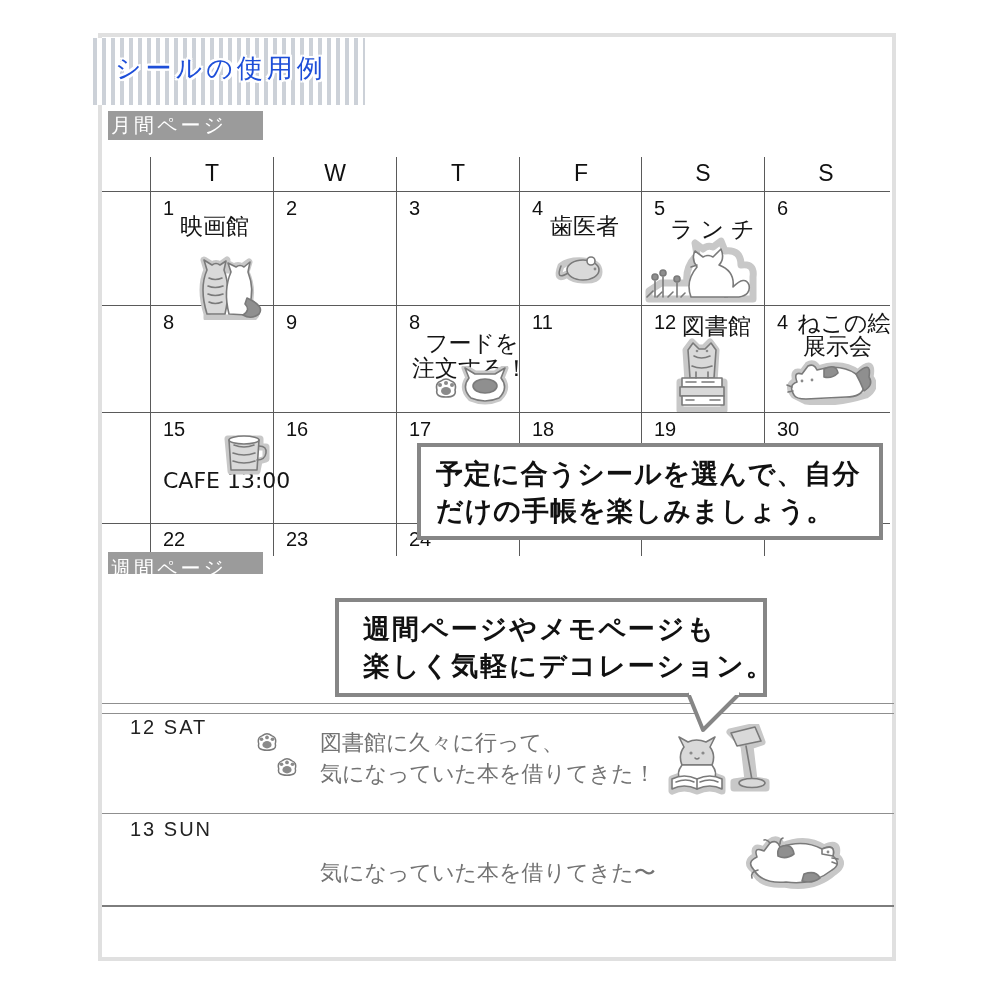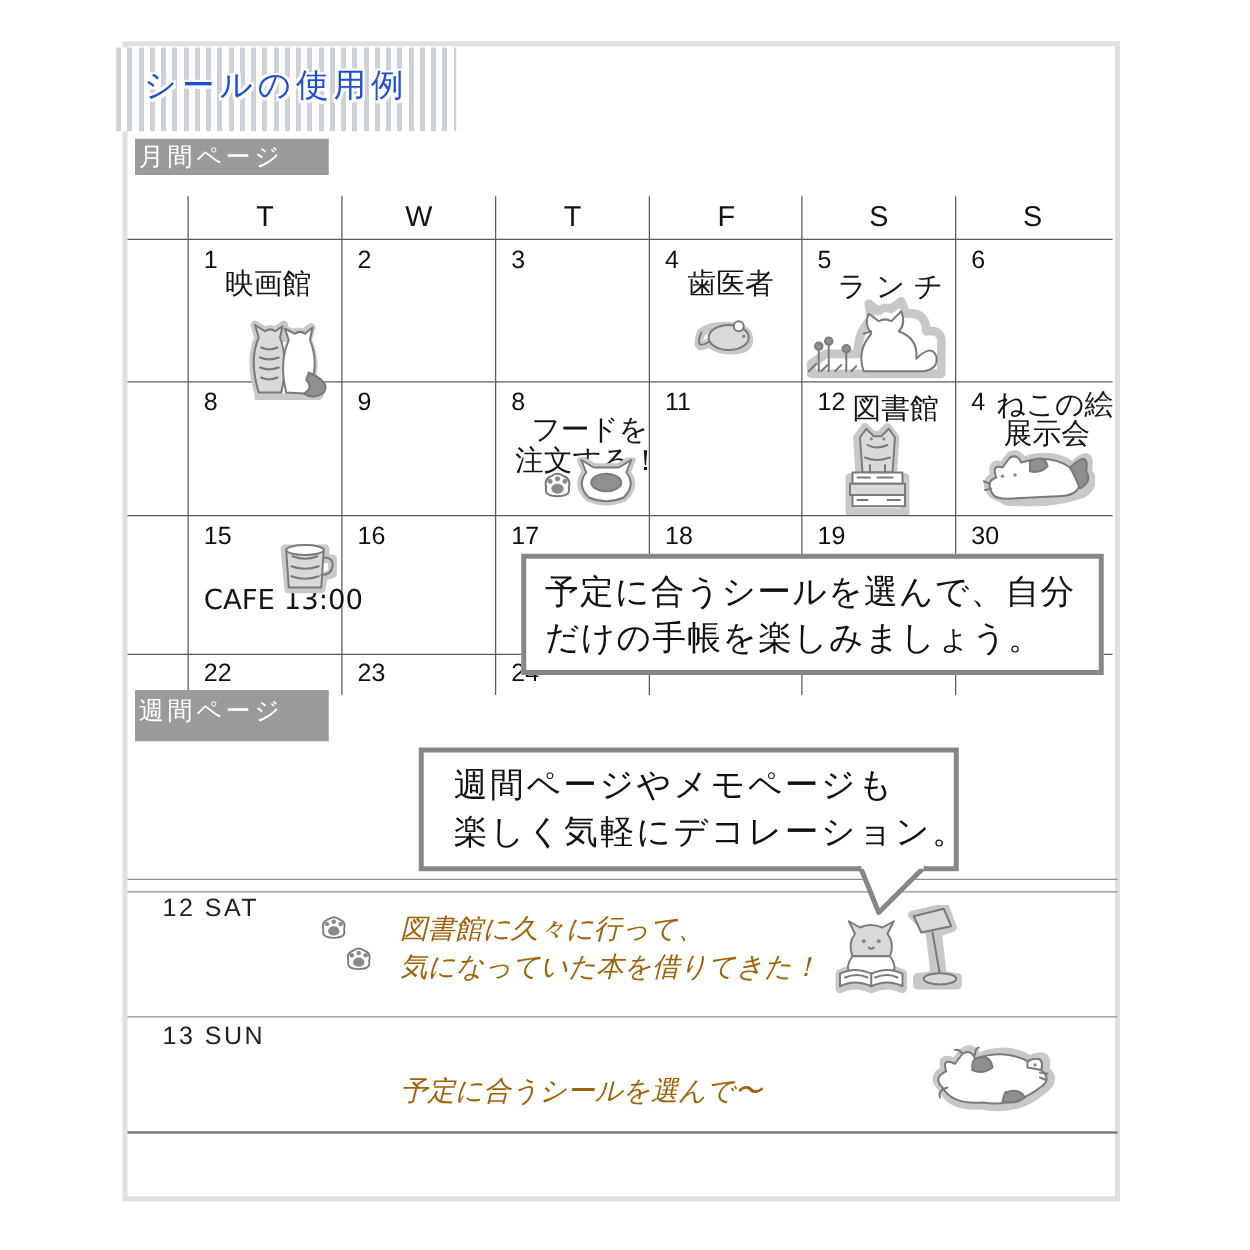--- a/index.html
+++ b/index.html
@@ -24,25 +24,25 @@
 
   
   .vline{position:absolute;width:1px;background:#5a5a5a;}
   .hline{position:absolute;height:1px;background:#5a5a5a;}
   .wline{position:absolute;height:1px;background:#8f8f8f;}
 
   .dow{position:absolute;top:160px;width:122px;text-align:center;font-size:23px;color:#111;
        font-family:"Liberation Sans",sans-serif;}
   .date{position:absolute;font-size:20px;color:#111;font-family:"Liberation Sans",sans-serif;}
   .hand{position:absolute;font-size:23px;color:#151515;white-space:nowrap;}
-  .hand2{position:absolute;font-size:22px;color:#a16207;white-space:nowrap;font-style:italic;}
+  .hand2{position:absolute;font-size:22px;color:#737373;white-space:nowrap;}
 
   .bubble{position:absolute;background:#fff;border:4px solid #868686;box-sizing:border-box;
           font-size:27px;line-height:37px;color:#111;padding:8px 0 0 15px;letter-spacing:1px;
-          white-space:nowrap;}
+          white-space:nowrap;font-weight:bold;}
 
   .daylabel{position:absolute;font-size:20px;letter-spacing:2px;color:#222;
             font-family:"Liberation Sans",sans-serif;}
 
   .stk{position:absolute;}
   .die{stroke:#c8c8c8;stroke-width:7;fill:#fff;stroke-linejoin:round;stroke-linecap:round;}
   .ink{stroke:#7a7a7a;stroke-width:1.6;fill:#fff;stroke-linejoin:round;stroke-linecap:round;}
   .ink-g{stroke:#7a7a7a;stroke-width:1.6;fill:#d9d9d9;stroke-linejoin:round;}
   .ink-d{stroke:#7a7a7a;stroke-width:1.6;fill:#8f8f8f;stroke-linejoin:round;}
   .nofill{fill:none;stroke:#7a7a7a;stroke-width:1.6;stroke-linecap:round;}
@@ -191,21 +191,21 @@
       <path class="nofill" d="M37,13 Q45,13 44,20 Q43,27 35,27"></path>
       <path class="nofill" d="M12,12 Q22,16 32,12 M11,20 Q22,24 33,20 M11,28 Q22,32 33,28"></path>
     </svg>
   </span>
 
   <div class="bubble" style="left:417px;top:443px;width:466px;height:97px">
     <div>予定に合うシールを選んで、自分</div>
     <div>だけの手帳を楽しみましょう。</div>
   </div>
 
-  <div class="section-label" style="top:552px;height:41px;line-height:33px">週間ページ</div>
+  <div class="section-label" style="top:552px;height:22px;line-height:33px">週間ページ</div>
 
   <div class="wline" style="left:102px;top:703px;width:792px"></div>
   <div class="wline" style="left:102px;top:713px;width:792px"></div>
   <div class="wline" style="left:102px;top:813px;width:792px"></div>
   <div class="wline" style="left:102px;top:905px;width:792px;height:2px;background:#7d7d7d"></div>
 
   <div class="bubble" style="left:335px;top:598px;width:432px;height:99px;letter-spacing:2px;padding-left:24px">
     <div>週間ページやメモページも</div>
     <div>楽しく気軽にデコレーション。</div>
   </div>
@@ -214,21 +214,21 @@
       <path d="M10,3 L25,40 L62,3" fill="#ffffff" stroke="#868686" stroke-width="4" stroke-linejoin="round"></path>
       <rect x="11" y="0" width="50" height="5" fill="#ffffff"></rect>
     </svg>
   </span>
 
   <span class="daylabel" style="left:130px;top:716px">12 SAT</span>
   <span class="hand2" style="left:320px;top:728px">図書館に久々に行って、</span>
   <span class="hand2" style="left:320px;top:759px">気になっていた本を借りてきた！</span>
 
   <span class="daylabel" style="left:130px;top:818px">13 SUN</span>
-  <span class="hand2" style="left:320px;top:858px">予定に合うシールを選んで〜</span>
+  <span class="hand2" style="left:320px;top:858px">気になっていた本を借りてきた〜</span>
 
   <span class="stk" style="left:256px;top:731px">
     <svg width="22" height="22" viewBox="0 0 24 24">
       <path class="ink" d="M3,14 Q1,7 7,5 Q12,1 17,5 Q23,7 21,14 Q23,21 12,21 Q1,21 3,14 Z"></path>
       <ellipse class="pawfill" cx="12" cy="15" rx="5" ry="4"></ellipse>
       <circle class="pawfill" cx="6" cy="9" r="2"></circle>
         <circle class="pawfill" cx="12" cy="7" r="2"></circle>
         <circle class="pawfill" cx="18" cy="9" r="2"></circle>
     </svg>
   </span>

